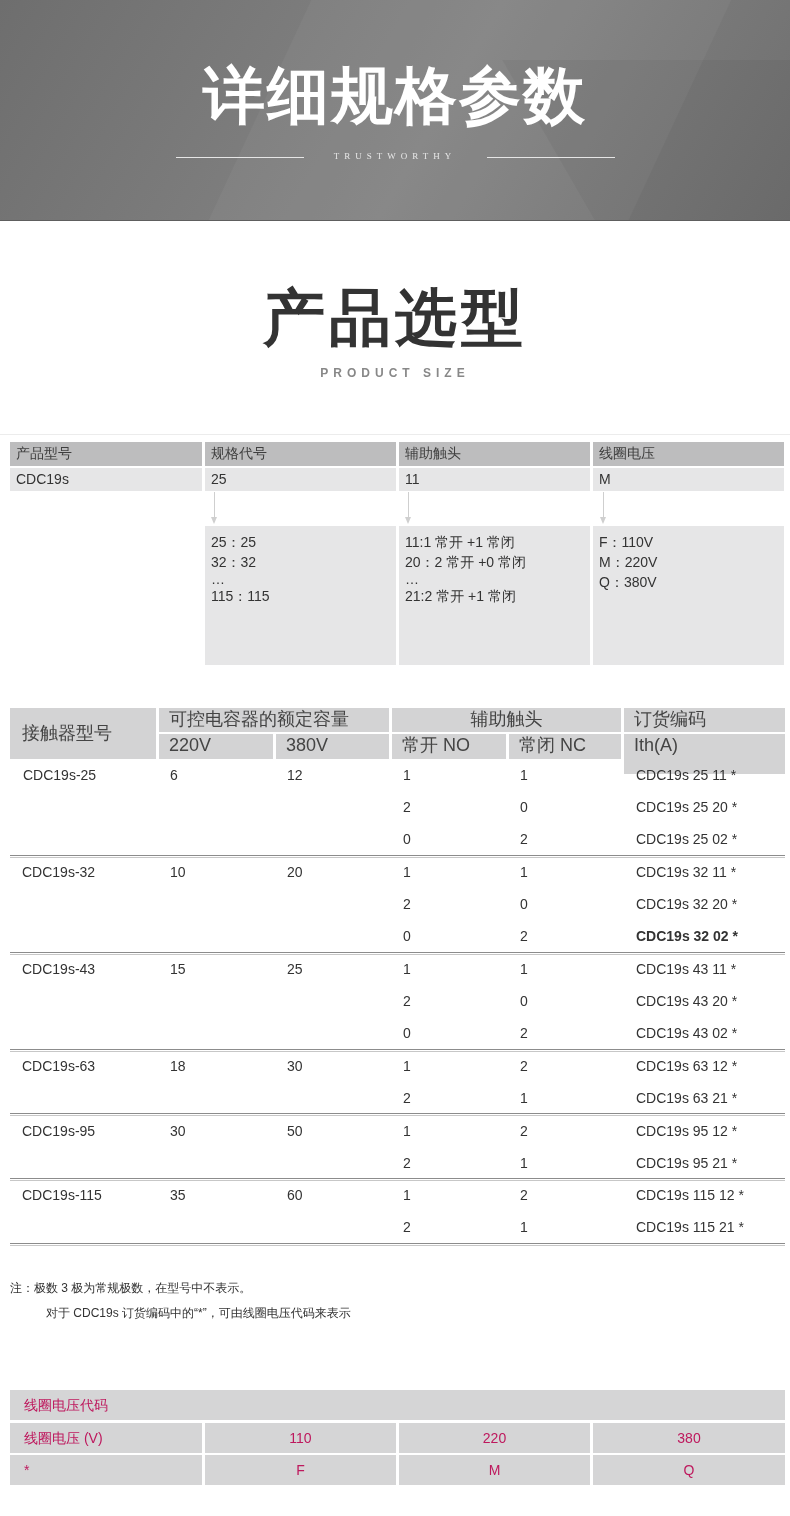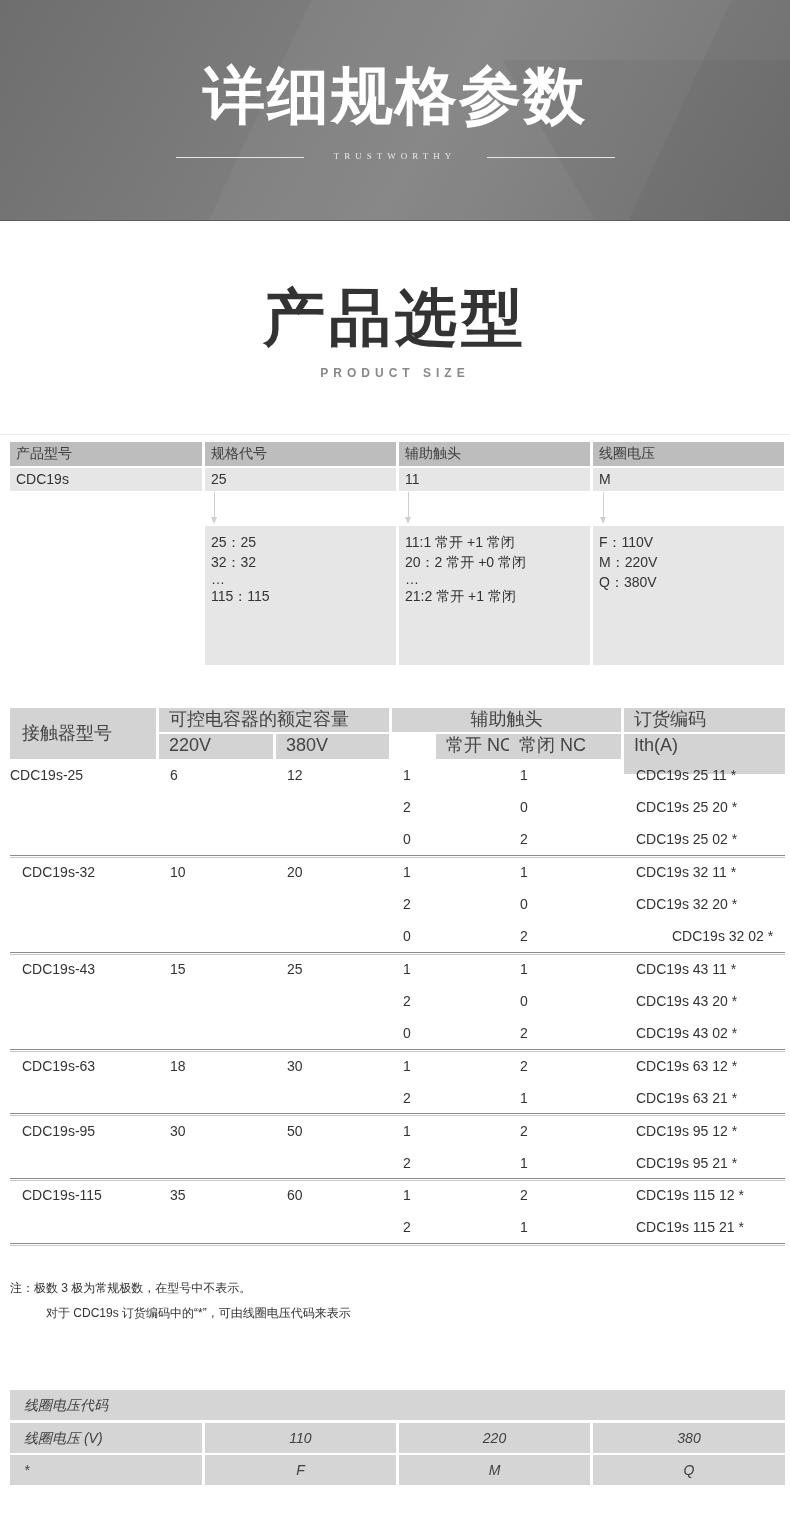--- a/index.html
+++ b/index.html
@@ -37,21 +37,21 @@
   
   .mt-head { position: absolute; background: #d3d3d4; font-size: 18px; color: #444; line-height: 22px; padding-left: 10px; }
   .mt-row { position: absolute; left: 10px; width: 775px; font-size: 14px; color: #333; }
   .mt-row span { position: absolute; }
   .mt-sep { position: absolute; left: 10px; width: 775px; height: 3px; border-top: 1px solid #8c8c8c; border-bottom: 1px solid #c7c7c7; }
 
   .note { position: absolute; left: 10px; top: 1276px; font-size: 12px; color: #333; line-height: 25px; }
   .note .l2 { padding-left: 36px; }
 
   
-  .ct-cell { position: absolute; background: #d5d5d6; font-size: 14px; color: #404040; line-height: 30px; font-style: italic; }
+  .ct-cell { position: absolute; background: #d5d5d6; font-size: 14px; color: #be185d; line-height: 30px; }
   .ct-cell.center { text-align: center; }
   .ct-cell.left { padding-left: 14px; }
 </style>
 </head>
 <body>
 
 <div class="banner">
   <div class="facet1"></div>
   <div class="facet2"></div>
   <div class="banner-title">详细规格参数</div>
@@ -99,27 +99,27 @@
     <div>Q：380V</div>
   </div>
 </div>
 
 <div>
   <div class="mt-head" style="left:10px;top:708px;width:146px;height:51px;line-height:51px;padding-left:12px;">接触器型号</div>
   <div class="mt-head" style="left:159px;top:708px;width:230px;height:24px;">可控电容器的额定容量 (kvar)</div>
   <div class="mt-head" style="left:159px;top:734px;width:114px;height:25px;">220V</div>
   <div class="mt-head" style="left:276px;top:734px;width:113px;height:25px;">380V</div>
   <div class="mt-head" style="left:392px;top:708px;width:229px;height:24px;text-align:center;padding-left:0;">辅助触头</div>
-  <div class="mt-head" style="left:392px;top:734px;width:114px;height:25px;margin-left:44px;">常开 NO</div>
+  <div class="mt-head" style="left:392px;top:734px;width:114px;height:25px;">常开 NO</div>
   <div class="mt-head" style="left:509px;top:734px;width:112px;height:25px;">常闭 NC</div>
   <div class="mt-head" style="left:624px;top:708px;width:161px;height:24px;">订货编码</div>
   <div class="mt-head" style="left:624px;top:734px;width:161px;height:40px;">Ith(A)</div>
 
   <div class="mt-row" style="top:767px;">
-    <span style="left:0;">CDC19s-25</span>
+    <span style="left:13px;">CDC19s-25</span>
     <span style="left:160px;">6</span>
     <span style="left:277px;">12</span>
     <span style="left:393px;">1</span>
     <span style="left:510px;">1</span>
     <span style="left:626px;">CDC19s 25 11 *</span>
   </div>
   <div class="mt-row" style="top:799px;">
     <span style="left:393px;">2</span>
     <span style="left:510px;">0</span>
     <span style="left:626px;">CDC19s 25 20 *</span>
@@ -140,21 +140,21 @@
     <span style="left:626px;">CDC19s 32 11 *</span>
   </div>
   <div class="mt-row" style="top:896px;">
     <span style="left:393px;">2</span>
     <span style="left:510px;">0</span>
     <span style="left:626px;">CDC19s 32 20 *</span>
   </div>
   <div class="mt-row" style="top:928px;">
     <span style="left:393px;">0</span>
     <span style="left:510px;">2</span>
-    <span style="left:662px;">CDC19s 32 02 *</span>
+    <span style="left:626px;font-weight:bold;">CDC19s 32 02 *</span>
   </div>
   <div class="mt-sep" style="top:952px;"></div>
 
   <div class="mt-row" style="top:961px;">
     <span style="left:12px;">CDC19s-43</span>
     <span style="left:160px;">15</span>
     <span style="left:277px;">25</span>
     <span style="left:393px;">1</span>
     <span style="left:510px;">1</span>
     <span style="left:626px;">CDC19s 43 11 *</span>

